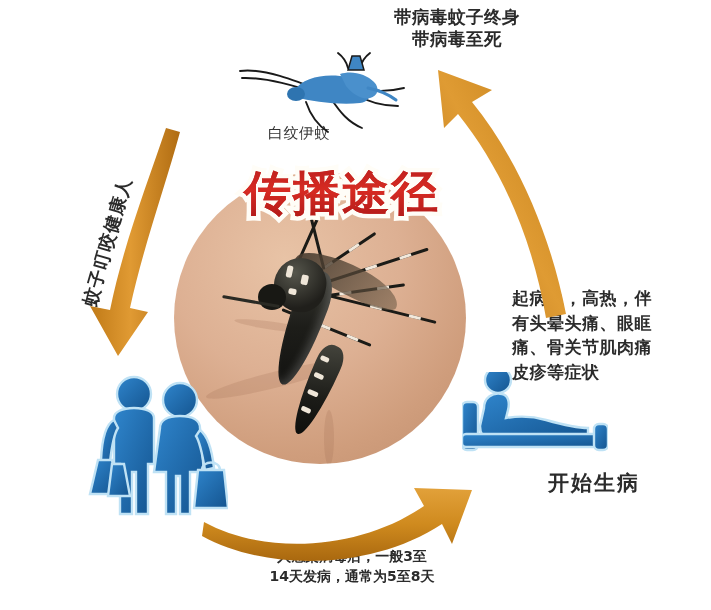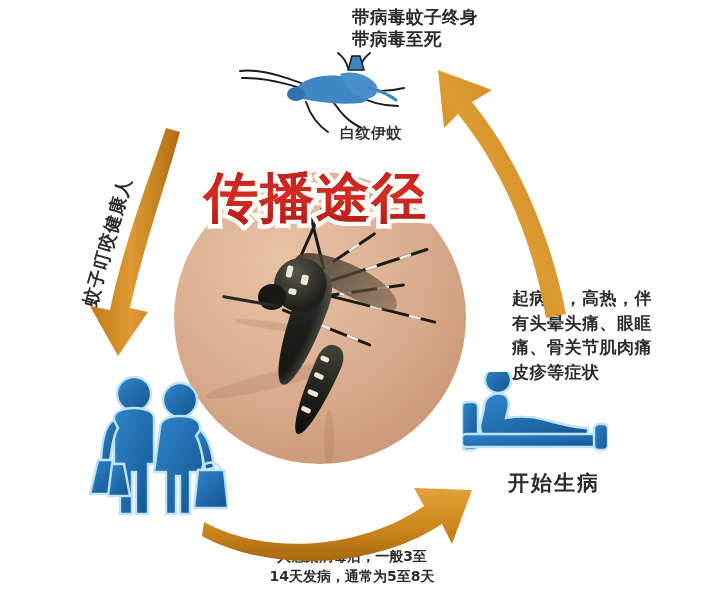--- a/index.html
+++ b/index.html
@@ -23,36 +23,36 @@
   }
 
   
   #label-virus-multiply{
     left:84px;top:58px;width:180px;
     font-size:17px;text-align:left;
   }
   
   #label-lifelong{
     left:352px;top:6px;width:210px;
-    font-size:17.5px;text-align:left;
+    font-size:17.5px;text-align:center;
   }
   
   #label-species{
-    left:282px;top:124px;width:120px;
-    font-size:15px;font-weight:700;text-align:right;color:#333;
+    left:268px;top:124px;width:120px;
+    font-size:15px;font-weight:400;text-align:left;color:#333;
   }
   
   #label-symptoms{
     left:512px;top:286px;width:196px;
     font-size:17px;text-align:left;line-height:1.45;
   }
   
   #label-start-illness{
     left:480px;top:470px;width:160px;
-    font-size:21px;text-align:left;letter-spacing:2px;margin-left:28px;
+    font-size:21px;text-align:right;letter-spacing:2px;
   }
   
   #label-healthy{
     left:100px;top:524px;width:130px;
     font-size:21px;text-align:left;letter-spacing:2px;
   }
   
   #label-incubation{
     left:228px;top:546px;width:248px;
     font-size:14px;text-align:center;line-height:1.45;letter-spacing:0;
@@ -62,21 +62,22 @@
     left:-8px;top:230px;width:230px;
     font-size:18px;text-align:center;
     transform:rotate(-74deg);
     transform-origin:50% 50%;
     letter-spacing:1px;
   }
 
   
   #title-transmission{
     position:absolute;left:204px;top:162px;width:276px;
-    font-size:54px;font-weight:900;letter-spacing:2px;
+    text-align:center;
+    font-size:47px;font-weight:900;letter-spacing:2px;
     color:#c3201f;
     -webkit-text-stroke:9px #fffdf7;
     paint-order:stroke fill;
     z-index:30;
   }
   #title-transmission .fg{
     position:absolute;left:0;top:0;width:100%;
     color:#cf2222;
     -webkit-text-stroke:0;
     background:linear-gradient(180deg,#b81d1d 0%,#d72b22 45%,#a81616 100%);

